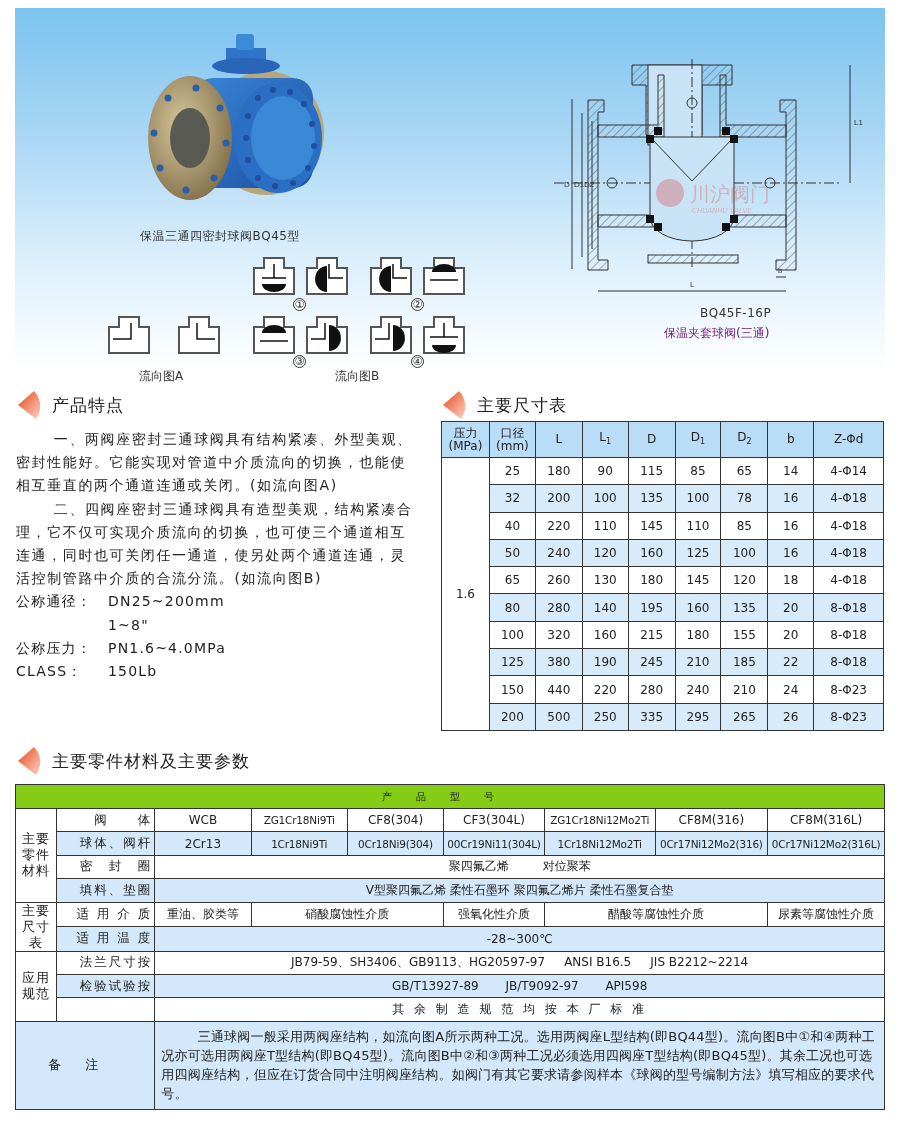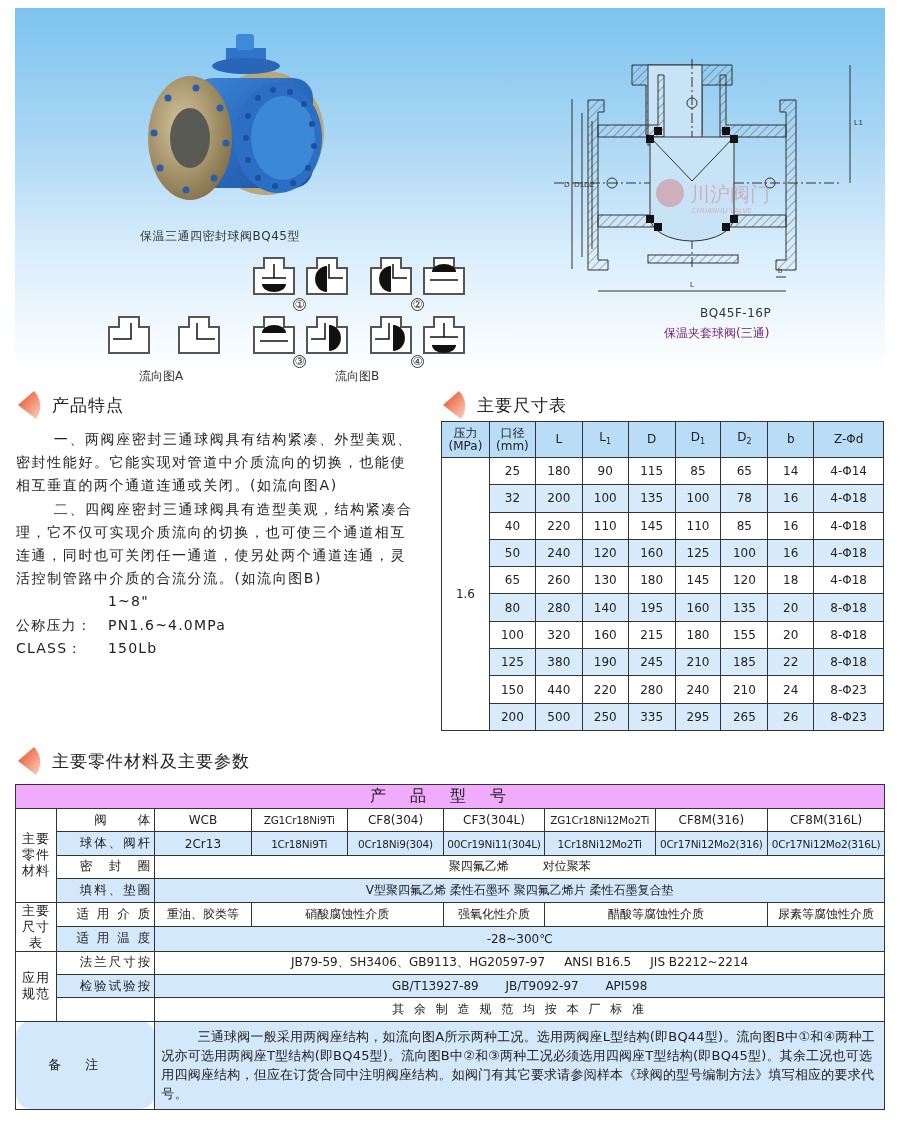--- a/index.html
+++ b/index.html
@@ -41,27 +41,27 @@
   .dim-table { position: absolute; left: 441px; top: 421px; width: 443px; font-size: 12px; }
   .dim-table th, .dim-table td { border: 1.4px solid #333; text-align: center; vertical-align: middle; color: #222; font-weight: normal; }
   .dim-table th { background: #b9dcf7; height: 36px; font-size: 12px; line-height: 13px; }
   .dim-table td { height: 27.3px; background: #ffffff; }
   .dim-table tr.alt td.v { background: #d8ebfa; }
   .dim-table td.press { background: #ffffff; }
 
   
   .mat-table { position: absolute; left: 15px; top: 784px; width: 870px; font-size: 12px; }
   .mat-table td { border: 1.4px solid #333; height: 23.4px; text-align: center; vertical-align: middle; color: #222; padding: 0 2px; white-space: nowrap; }
-  .mat-table .hdr td { background: #f0abfc; height: 24px; letter-spacing: 24px; font-size: 16px; }
+  .mat-table .hdr td { background: #84cc16; height: 24px; letter-spacing: 24px; font-size: 10px; }
   .mat-table .blue td { background: #d3e9fb; }
   .mat-table td.group { background: #ffffff; line-height: 16px; width: 40px; font-size: 13px; letter-spacing: 1px; white-space: normal; }
   .mat-table td.rowlabel { text-align: right; padding-left: 10px; width: 96px; letter-spacing: 2px; font-size: 12.5px; }
   .mat-table .sm { font-size: 10.5px; letter-spacing: -0.2px; }
   .mat-table .note-row td { background: #d3e9fb; }
-  .mat-table .note-label { height: 88px; letter-spacing: 24px; font-size: 13px; border-radius: 15px; }
+  .mat-table .note-label { height: 88px; letter-spacing: 24px; font-size: 13px; }
   .mat-table .note-text { text-align: left; white-space: normal; font-size: 13px; line-height: 19px; padding: 2px 6px; text-indent: 2.8em; letter-spacing: 0.2px; }
   .gap { display: inline-block; width: 34px; }
 </style>
 </head>
 <body>
 
 <div class="banner"></div>
 
 <svg class="valve-photo" viewBox="0 0 200 180">
   <defs>
@@ -246,20 +246,24 @@
         </linearGradient>
       </defs>
     <path d="M18 2L2 16l18 14C26 22 26 10 18 2z" fill="url(#og1)"></path>
   </svg>
   <span class="sec-title">产品特点</span>
 </div>
 
 <div class="features">
   <p>一、两阀座密封三通球阀具有结构紧凑、外型美观、密封性能好。它能实现对管道中介质流向的切换，也能使相互垂直的两个通道连通或关闭。(如流向图A)</p>
   <p>二、四阀座密封三通球阀具有造型美观，结构紧凑合理，它不仅可实现介质流向的切换，也可使三个通道相互连通，同时也可关闭任一通道，使另处两个通道连通，灵活控制管路中介质的合流分流。(如流向图B)</p>
+  <div class="spec-line">
+    <span class="k">公称通径：</span>
+    <span class="v">DN25~200mm</span>
+  </div>
   <div class="spec-line indent">
     <span class="v">1~8"</span>
   </div>
   <div class="spec-line">
     <span class="k">公称压力：</span>
     <span class="v">PN1.6~4.0MPa</span>
   </div>
   <div class="spec-line">
     <span class="k">CLASS：</span>
     <span class="v">150Lb</span>

